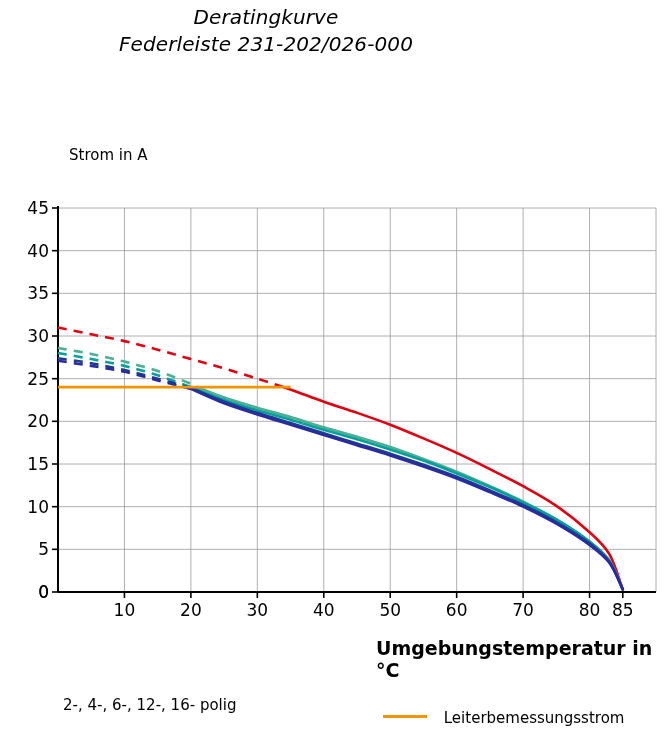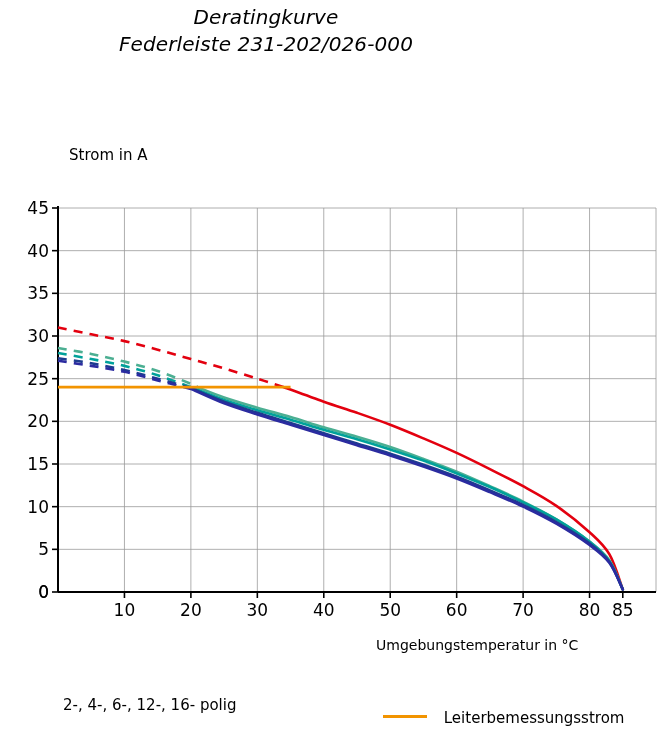--- a/index.html
+++ b/index.html
@@ -38,21 +38,22 @@
     position: absolute;
     left: 33px;
     top: 146px;
     font-size: 15px;
     margin-left: 36px;
   }
   .xlabel {
     position: absolute;
     left: 376px;
     top: 637px;
-    font-size: 14px;
+    font-size: 19px;
+    font-weight: bold;
   }
   
   .plot-wrap {
     position: absolute;
     left: 0;
     top: 0;
     width: 670px;
     height: 752px;
   }
   svg.chart {

